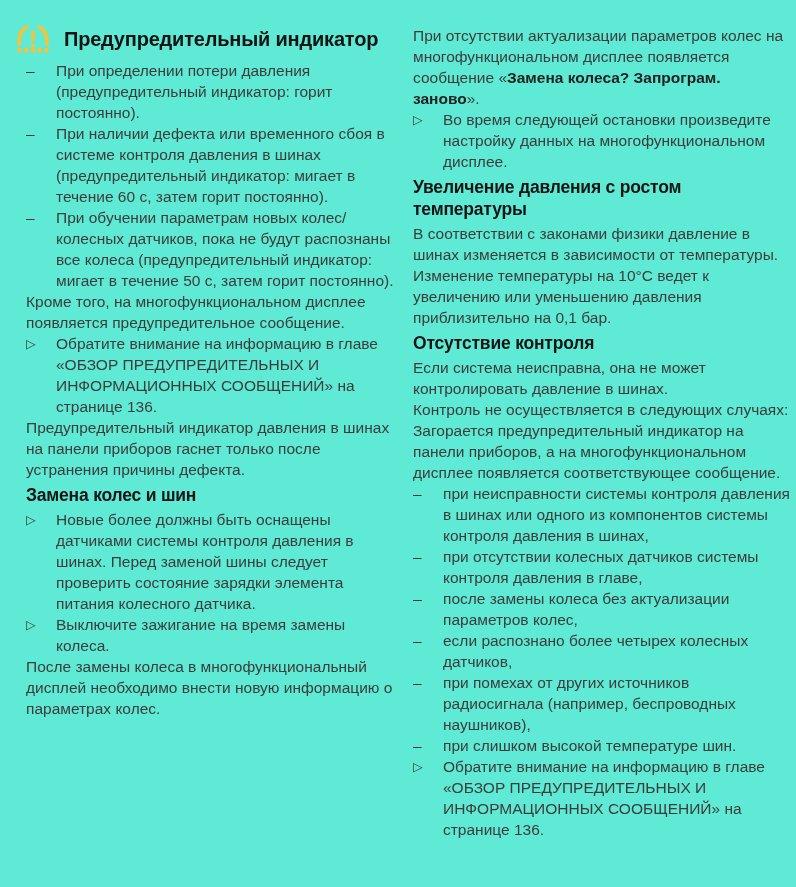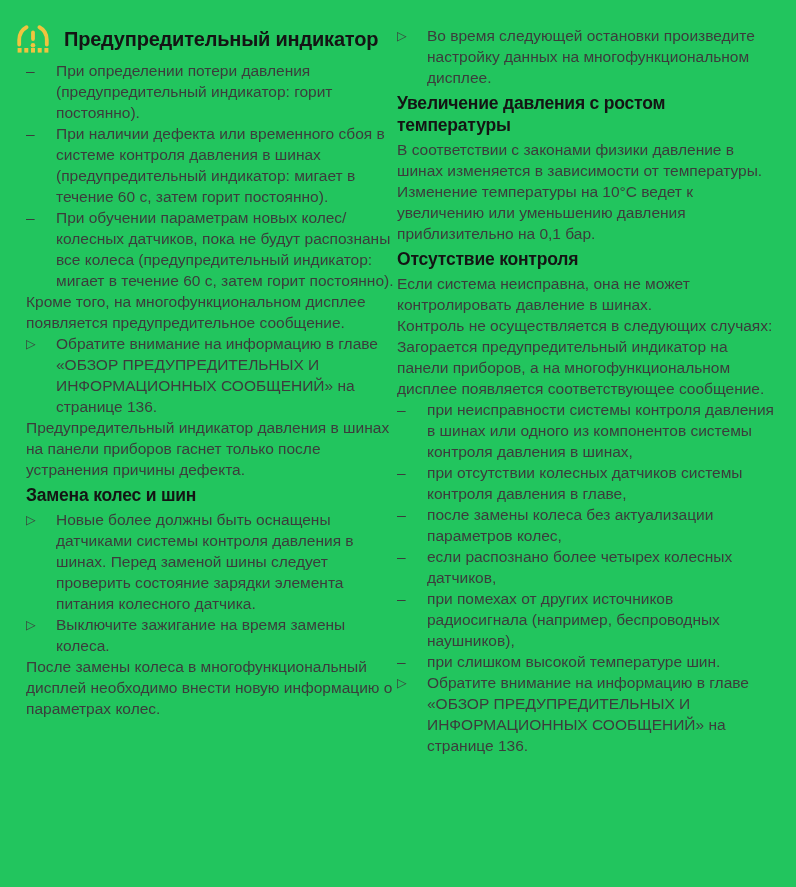--- a/index.html
+++ b/index.html
@@ -1,26 +1,26 @@
 <!DOCTYPE html>
 <html><head>
 <meta charset="utf-8">
 <style>
   html, body { margin: 0; padding: 0; background: #ffffff; }
   .page {
     position: relative;
     width: 796px;
     height: 887px;
     box-sizing: border-box;
-    background: #22c55e;
+    background: #5eead4;
     font-family: "Liberation Sans", sans-serif;
     color: #3c3c3c;
     padding: 25px 8px 0 26px;
     display: flex;
-    gap: 2px;
+    gap: 18px;
     overflow: hidden;
   }
   .col { font-size: 15.5px; line-height: 21px; }
   .col-left  { width: 369px; flex: 0 0 369px; }
   .col-right { width: 377px; flex: 0 0 377px; }
 
   p { margin: 0; }
 
   .title-row {
     display: flex;
@@ -88,21 +88,21 @@
       <li class="dash-item">
         <span class="marker">–</span>
         <span>При определении потери давления (предупредительный индикатор: горит постоянно).</span>
       </li>
       <li class="dash-item">
         <span class="marker">–</span>
         <span>При наличии дефекта или временного сбоя в системе контроля давления в шинах (предупредительный индикатор: мигает в течение 60 с, затем горит постоянно).</span>
       </li>
       <li class="dash-item">
         <span class="marker">–</span>
-        <span>При обучении параметрам новых колес/​колесных датчиков, пока не будут распознаны все колеса (предупредительный индикатор: мигает в течение 60 с, затем горит постоянно).</span>
+        <span>При обучении параметрам новых колес/​колесных датчиков, пока не будут распознаны все колеса (предупредительный индикатор: мигает в течение 50 с, затем горит постоянно).</span>
       </li>
     </ul>
 
     <p>Кроме того, на многофункциональном дисплее появляется предупредительное сообщение.</p>
 
     <ul class="plain-list">
       <li class="action-item">
         <span class="marker">▷</span>
         <span>Обратите внимание на информацию в главе «ОБЗОР ПРЕДУПРЕДИТЕЛЬНЫХ И ИНФОРМАЦИОННЫХ СООБЩЕНИЙ» на странице 136.</span>
       </li>
@@ -122,20 +122,21 @@
         <span>Выключите зажигание на время замены колеса.</span>
       </li>
     </ul>
 
     <p>После замены колеса в многофункциональный дисплей необходимо внести новую информацию о параметрах колес.</p>
 
   </div>
 
   <div class="col col-right">
 
+    <p><span>При отсутствии актуализации параметров колес на многофункциональном дисплее появляется сообщение «</span><span class="bold-msg">Замена колеса? Запрограм. заново</span><span>».</span></p>
 
     <ul class="plain-list">
       <li class="action-item">
         <span class="marker">▷</span>
         <span>Во время следующей остановки произведите настройку данных на многофункциональном дисплее.</span>
       </li>
     </ul>
 
     <h2 class="section-title">Увеличение давления с ростом температуры</h2>
 

